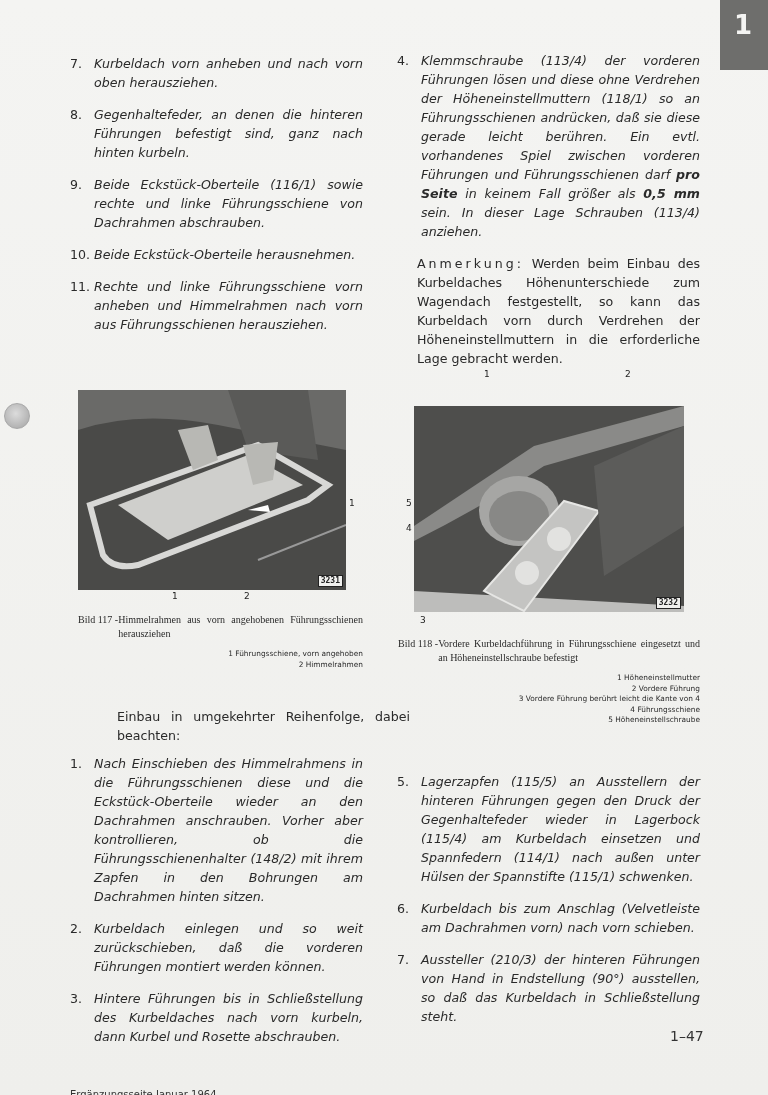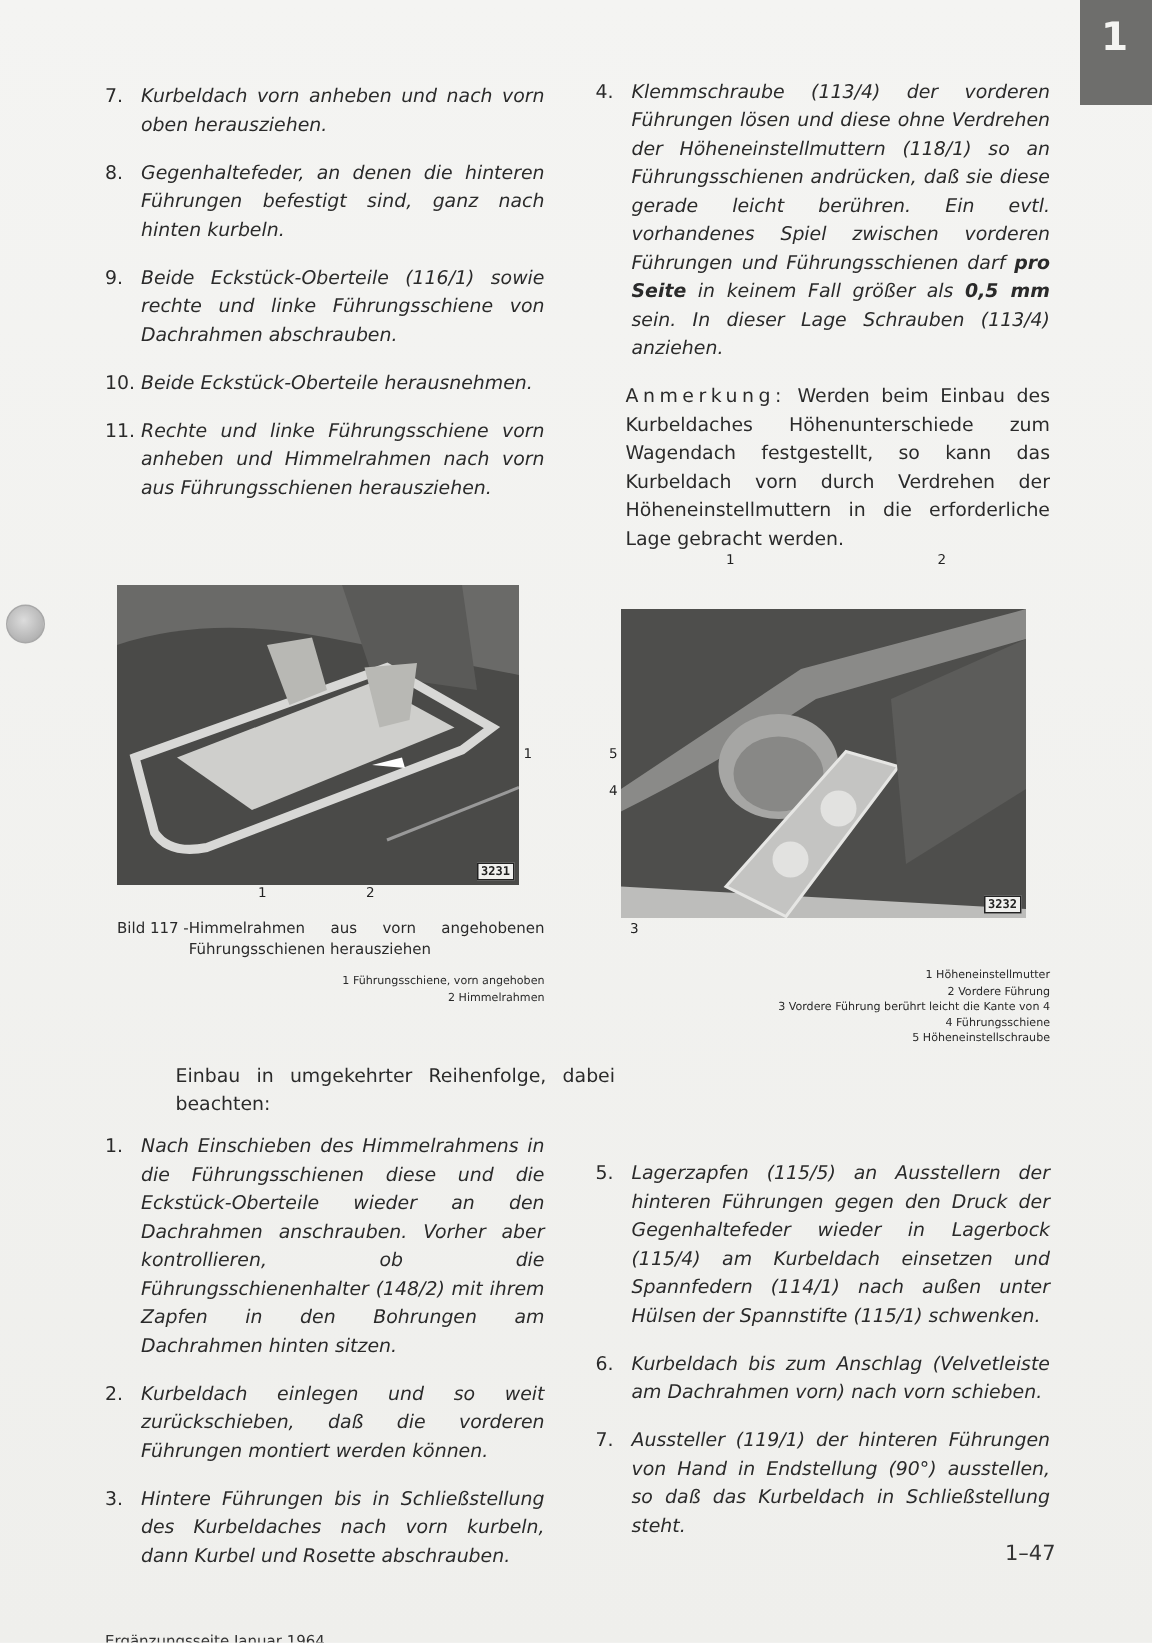--- a/index.html
+++ b/index.html
@@ -45,21 +45,21 @@
   }
   .badge {
     position: absolute; right: 3px; bottom: 3px;
     background: #f0f0ee; color: #222; border: 1px solid #222;
     font-size: 8px; line-height: 10px; padding: 0 2px;
     font-family: "DejaVu Sans Mono", monospace; font-weight: bold; text-align: right;
   }
   .callout-num { position: absolute; font-size: 9px; color: #222; }
 
   .caption { position: absolute; font-size: 10px; line-height: 14px; }
-  .caption .head { display: flex; }
+  .caption .head { display: flex; font-family: Liberation Serif, serif; }
   .caption .head .title-l { white-space: nowrap; }
   .caption .head .title-r { text-align: justify; }
   .legend { font-size: 7.4px; line-height: 10.5px; margin-top: 8px; text-align: right; }
 
   .cap1 { left: 78px; top: 613px; width: 285px; }
   .cap1 .legend { padding-left: 59px; }
   .cap2 { left: 398px; top: 637px; width: 302px; }
   .cap2 .legend { padding-left: 70px; }
 
   .intro { position: absolute; left: 70px; top: 707px; width: 293px; font-size: 12.6px; line-height: 19px; text-align: justify; margin-left: 47px; }
@@ -159,20 +159,24 @@
       <span class="badge">3232</span>
     </div>
     <span class="callout-num" style="left:70px;top:-9px;">1</span>
     <span class="callout-num" style="left:211px;top:-9px;">2</span>
     <span class="callout-num" style="left:6px;top:237px;">3</span>
     <span class="callout-num" style="left:-8px;top:145px;">4</span>
     <span class="callout-num" style="left:-8px;top:120px;">5</span>
   </div>
 
   <div class="caption cap2">
+    <div class="head">
+      <span class="title-l">Bild 118 - </span>
+      <span class="title-r">Vordere Kurbeldachführung in Führungsschiene eingesetzt und an Höheneinstellschraube befestigt</span>
+    </div>
     <div class="legend">
       <div>1 Höheneinstellmutter</div>
       <div>2 Vordere Führung</div>
       <div>3 Vordere Führung berührt leicht die Kante von 4</div>
       <div>4 Führungsschiene</div>
       <div>5 Höheneinstellschraube</div>
     </div>
   </div>
 
   <div class="intro">Einbau in umgekehrter Reihenfolge, dabei beachten:</div>
@@ -196,21 +200,21 @@
     <div class="item">
       <span class="num">5.</span>
       <span class="txt">Lagerzapfen (115/5) an Ausstellern der hinteren Führungen gegen den Druck der Gegenhaltefeder wieder in Lagerbock (115/4) am Kurbeldach einsetzen und Spannfedern (114/1) nach außen unter Hülsen der Spannstifte (115/1) schwenken.</span>
     </div>
     <div class="item">
       <span class="num">6.</span>
       <span class="txt">Kurbeldach bis zum Anschlag (Velvetleiste am Dachrahmen vorn) nach vorn schieben.</span>
     </div>
     <div class="item">
       <span class="num">7.</span>
-      <span class="txt">Aussteller (119/1) der hinteren Führungen von Hand in Endstellung (90°) ausstellen, so daß das Kurbeldach in Schließstellung steht.</span>
+      <span class="txt">Aussteller (210/3) der hinteren Führungen von Hand in Endstellung (90°) ausstellen, so daß das Kurbeldach in Schließstellung steht.</span>
     </div>
   </div>
 
   <div class="footer">
     <div>Ergänzungsseite Januar 1964</div>
     <div>Kadett</div>
   </div>
   <div class="pagenum">1–47</div>
 
 </div>

